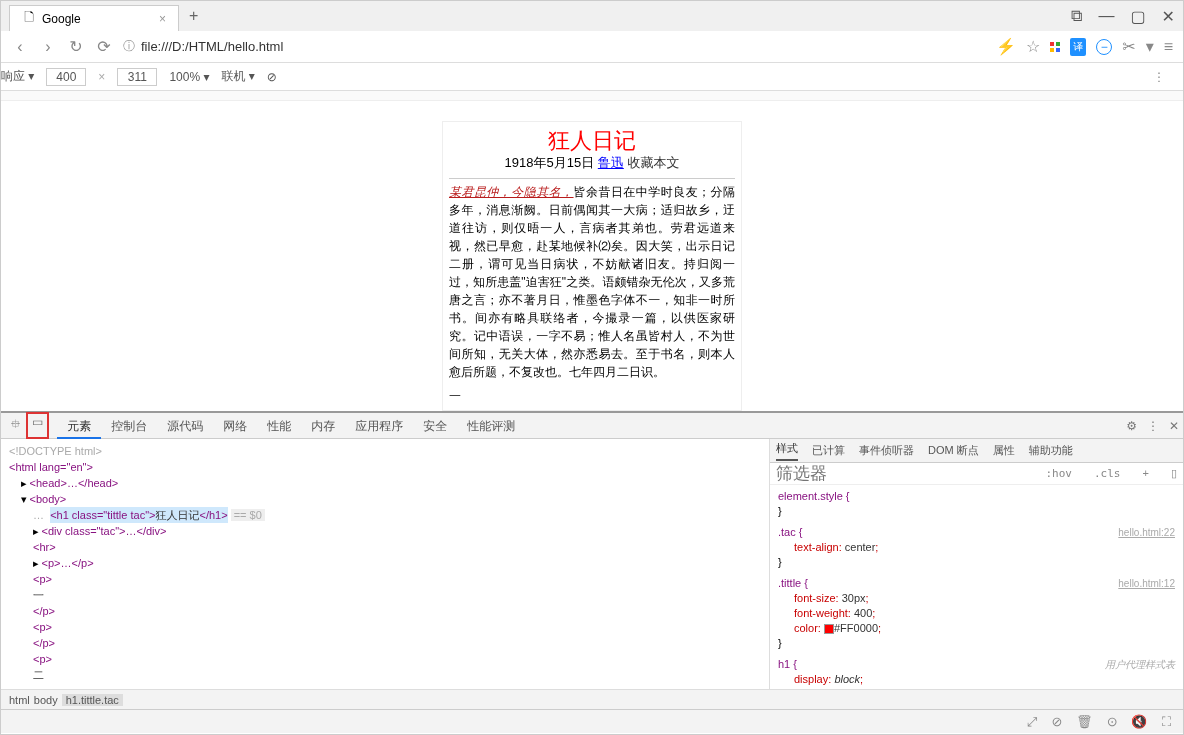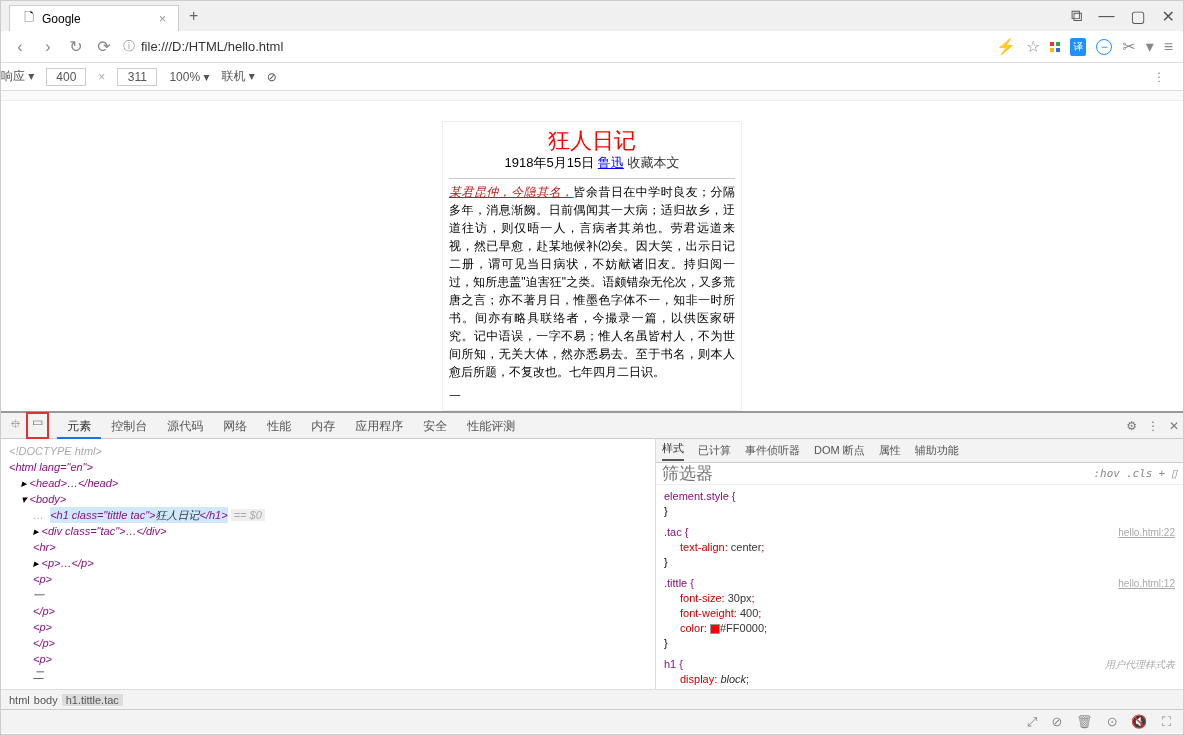--- a/index.html
+++ b/index.html
@@ -49,37 +49,37 @@
 .dt-tabs { height:26px; background:#f3f3f3; border-bottom:1px solid #ccc; display:flex; align-items:center; font-size:12px; padding:0 4px; }
 .dt-toggle-group { display:flex; gap:0; }
 .dt-toggle { padding:3px 6px; color:#666; }
 .dt-toggle.active { border:2px solid #d33; padding:1px 4px; }
 .dt-tablist { display:flex; margin-left:8px; }
 .dt-tab { padding:0 10px; color:#555; cursor:pointer; height:26px; line-height:26px; }
 .dt-tab.active { border-bottom:2px solid #1a73e8; color:#333; }
 .dt-right { margin-left:auto; display:flex; gap:10px; color:#777; align-items:center; }
 
 .dt-body { flex:1; display:flex; overflow:hidden; }
-.dt-elements { flex:1; font-family:Consolas,monospace; font-size:11px; line-height:16px; padding:4px 8px; overflow:auto; background:#fff;font-style:italic; }
+.dt-elements { flex:1; font-family:Consolas,monospace; font-size:11px; line-height:16px; padding:4px 8px; overflow:auto; background:#fff; }
 .dt-elements .gray { color:#aaa; }
 .dt-elements .tag { color:#881280; }
 .dt-elements .text { color:#333; }
 .dt-elements .sel { background:#cfe8fc; display:inline-block; }
 .dt-elements .dots3 { color:#aaa; }
 .dt-elements .eqzero { color:#aaa; background:#eee; padding:0 3px; }
 .dt-elements .row { white-space:pre; }
 .dt-elements .indent1 { padding-left:12px; }
 .dt-elements .indent2 { padding-left:24px; }
 
-.dt-styles { width:528px; border-left:1px solid #ddd; display:flex; flex-direction:column;margin-left:8px; }
+.dt-styles { width:414px; border-left:1px solid #ddd; display:flex; flex-direction:column;margin-left:8px; }
 .st-tabs { height:24px; background:#f3f3f3; border-bottom:1px solid #ccc; display:flex; font-size:11px; align-items:center; padding:0 6px; gap:14px; color:#555; }
 .st-tabs .active { color:#333; border-bottom:2px solid #555; padding-bottom:3px; }
 .st-filter { height:22px; border-bottom:1px solid #eee; display:flex; align-items:center; padding:0 6px; font-size:11px; }
 .st-filter input { border:none; outline:none; flex:1; font-size:17px; color:#888; }
-.st-filter .fbtns { display:flex; gap:6px; color:#888;font-style:italic; }
+.st-filter .fbtns { display:flex; gap:22px; color:#888; }
 .st-filter .hov { font-family:monospace; }
 .st-rules { flex:1; overflow:auto; font-family:Consolas,monospace; font-size:11px; padding:4px 8px; line-height:15px; }
 .rule { margin-bottom:6px; position:relative; }
 .rule .selector { color:#881280; }
 .rule .prop { color:#c80000; padding-left:16px; }
 .rule .pval { color:#333; }
 .rule .src { position:absolute; right:0; top:0; color:#aaa; font-size:10px; text-decoration:underline; }
 .rule .ua { position:absolute; right:0; top:0; color:#aaa; font-size:10px; font-style:italic; }
 .swatch { display:inline-block; width:10px; height:10px; background:#FF0000; border:1px solid #999; vertical-align:middle; }
 .struck { text-decoration:line-through; }

